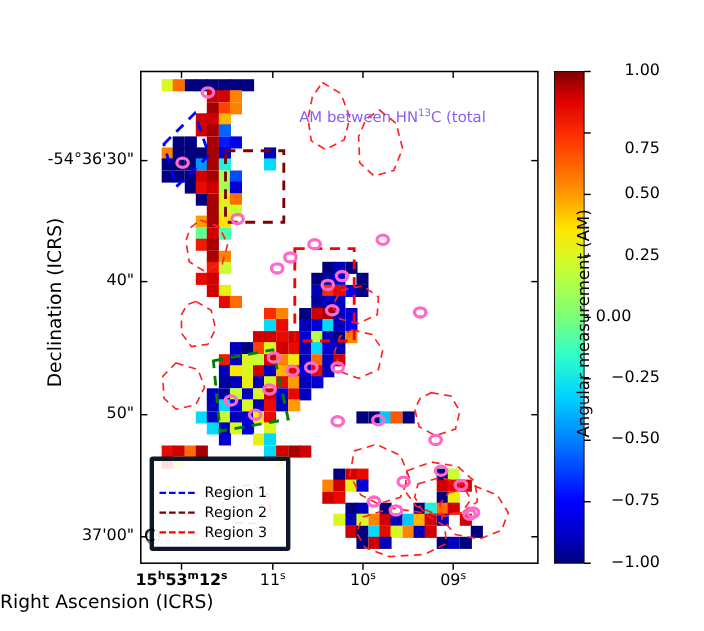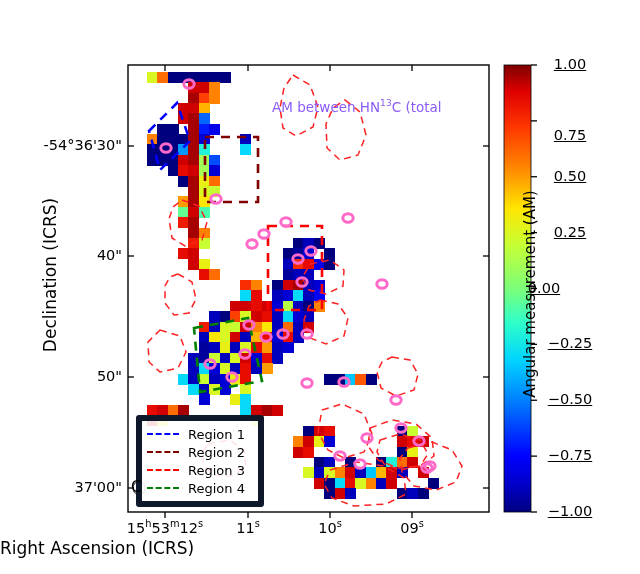--- a/index.html
+++ b/index.html
@@ -8,27 +8,27 @@
   #fig{position:absolute;left:0;top:0;width:640px;height:574px;}
   .ax-title{position:absolute;font-size:17px;color:#000;white-space:nowrap;}
   #xlabel{left:0;top:538px;width:490px;text-align:left;}
   #ylabel{left:-150px;top:265px;width:400px;text-align:center;
           transform:rotate(-90deg);transform-origin:center center;}
   #cblabel{left:330px;top:285px;width:400px;text-align:center;font-size:15px;
            transform:rotate(-90deg);transform-origin:center center;}
   .tick-lbl{position:absolute;font-size:14.5px;color:#000;white-space:nowrap;}
   .xt{text-align:center;}
   .yt{text-align:right;}
-  .ct{text-align:center;text-decoration:underline;}
+  .ct{text-align:right;}
   sup{font-size:0.68em;vertical-align:super;}
   #annot{position:absolute;left:272px;top:88px;width:190px;
          font-size:13.5px;line-height:30px;color:#8b5cf6;}
   #legend{position:absolute;left:136px;top:415px;width:128px;
-          background:rgba(255,255,255,0.88);border:6px solid #0f172a;
-          border-radius:3px;padding:4px 6px 4px 5px;box-sizing:border-box;}
+          background:rgba(255,255,255,0.88);border:4px solid #0f172a;
+          border-radius:3px;padding:20px 6px 4px 5px;box-sizing:border-box;}
   .leg-row{display:flex;align-items:center;height:18px;}
   .leg-key{width:32px;height:0;border-top:2.6px dashed;margin-right:9px;}
   .leg-txt{font-size:13px;color:#000;}
   #panel-letter{position:absolute;left:131px;top:478px;font-size:15px;color:#000;}
 </style>
 </head>
 <body>
 
 <svg id="fig" viewBox="0 0 640 574">
   <defs>
@@ -409,29 +409,25 @@
       <span class="leg-txt">Region 1</span>
     </div>
     <div class="leg-row">
       <span class="leg-key" style="border-top-color: rgb(128, 0, 0);"></span>
       <span class="leg-txt">Region 2</span>
     </div>
     <div class="leg-row">
       <span class="leg-key" style="border-top-color: rgb(255, 0, 0);"></span>
       <span class="leg-txt">Region 3</span>
     </div>
-    <div class="leg-row">
-      <span class="leg-key" style="border-top-color: rgb(0, 128, 0);"></span>
-      <span class="leg-txt">Region 4</span>
-    </div>
   </div>
 <div id="panel-letter">C</div>
 
 <div id="xticklabels">
-    <div class="tick-lbl xt" style="left: 105px; top: 518px; width: 120px;">15<sup>h</sup>53<sup>m</sup>12<sup>s</sup></div>
+    <div class="tick-lbl xt" style="left: 105px; top: 518px; width: 120px; font-weight: bold;">15<sup>h</sup>53<sup>m</sup>12<sup>s</sup></div>
     <div class="tick-lbl xt" style="left: 188px; top: 518px; width: 120px;">11<sup>s</sup></div>
     <div class="tick-lbl xt" style="left: 270px; top: 518px; width: 120px;">10<sup>s</sup></div>
     <div class="tick-lbl xt" style="left: 352px; top: 518px; width: 120px;">09<sup>s</sup></div>
   </div>
 <div id="yticklabels">
     <div class="tick-lbl yt" style="left: 0px; top: 137px; width: 122px;">-54°36'30"</div>
     <div class="tick-lbl yt" style="left: 0px; top: 247px; width: 122px;">40"</div>
     <div class="tick-lbl yt" style="left: 0px; top: 368px; width: 122px;">50"</div>
     <div class="tick-lbl yt" style="left: 0px; top: 479px; width: 122px;">37'00"</div>
   </div>

